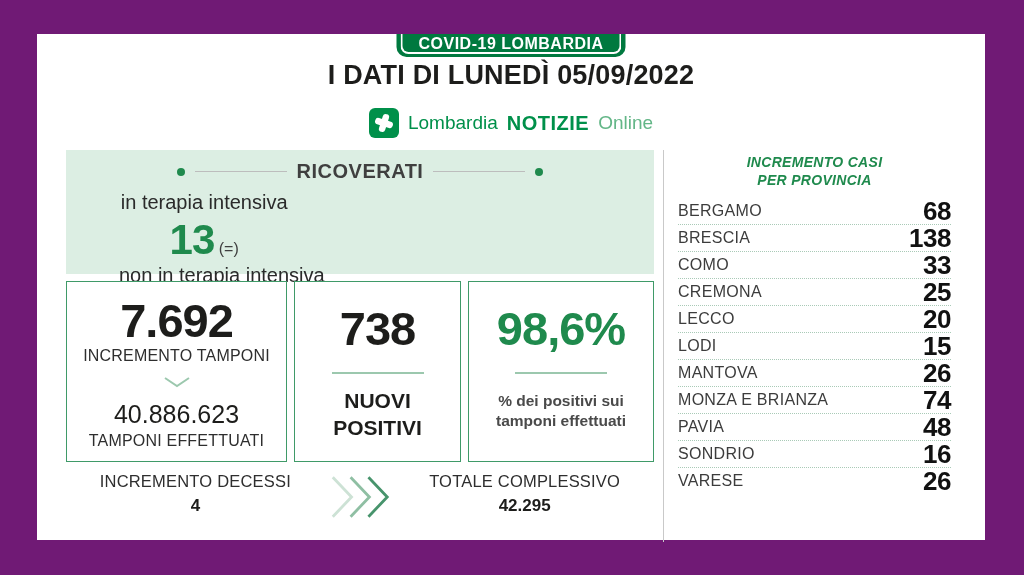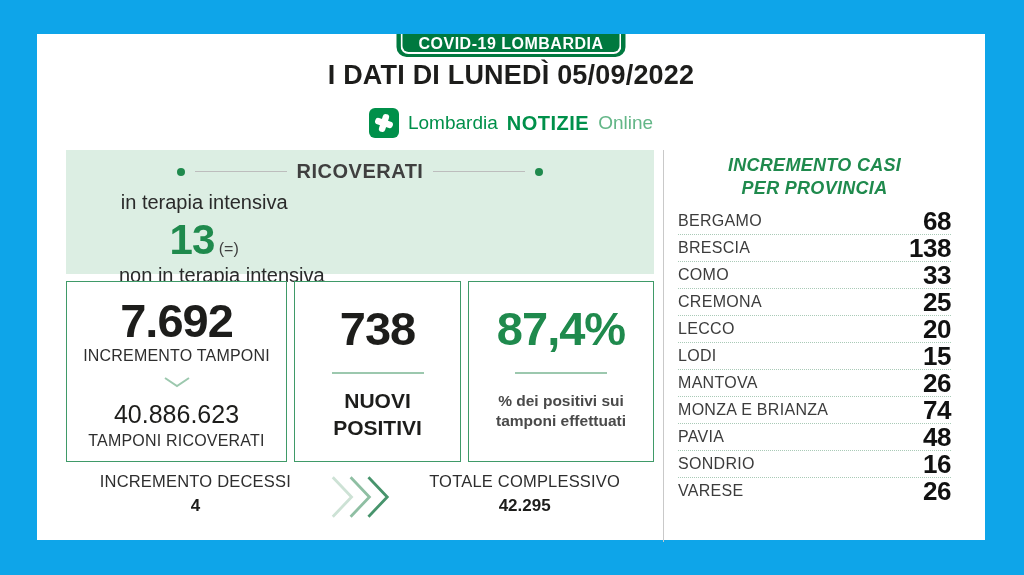--- a/index.html
+++ b/index.html
@@ -1,19 +1,19 @@
 <!DOCTYPE html>
 <html><head>
 <meta charset="utf-8">
 <style>
   * { margin:0; padding:0; box-sizing:border-box; }
   html,body { width:1024px; height:575px; overflow:hidden; }
   body { font-family:"Liberation Sans", sans-serif; }
 
-  .frame { position:relative; width:1024px; height:575px; background:#0ea5e9;padding-left:32px; }
+  .frame { position:relative; width:1024px; height:575px; background:#701a75;padding-left:32px; }
   .content { position:absolute; left:37px; top:34px; width:948px; height:506px; background:#ffffff; }
 
   
   .badge { position:absolute; top:0; left:50%; transform:translateX(-50%);
            background:#00793f; color:#fff; font-size:16px; font-weight:bold;
            letter-spacing:.5px; padding:1px 22px 4px; border-radius:0 0 10px 10px;
            overflow:hidden; white-space:nowrap; z-index:3; }
   .badge::after { content:""; position:absolute; left:4px; right:4px; top:-6px; bottom:3px;
                   border:2px solid #fff; border-top:none; border-radius:0 0 8px 8px; }
   .badge span { position:relative; z-index:1; }
@@ -67,21 +67,21 @@
   .box-strong.small { font-size:15.5px; color:#4a4a4a; width:160px; margin-top:17px; }
 
   
   .bottom-row { display:flex; align-items:flex-start; margin-top:10px; }
   .stat { width:44%; text-align:center; }
   .stat-label { font-size:16.5px; color:#2e2e2e; letter-spacing:.2px; }
   .stat-value { font-size:17px; font-weight:bold; color:#1d1d1b; margin-top:5px; }
   .chev-wrap { width:12%; display:flex; justify-content:center; padding-top:2px; }
 
   
-  .prov-title { text-align:center; font-size:18px; font-weight:bold; font-style:italic;
+  .prov-title { text-align:center; font-size:14px; font-weight:bold; font-style:italic;
                 color:#1f8a4d; line-height:1.25; letter-spacing:.3px; margin-bottom:9px; }
   .prow { border-bottom:1px dotted #a9cab7; padding:2px 0 2px; }
   .prow:last-child { border-bottom:none; }
   .pline { display:flex; justify-content:space-between; align-items:center; height:22px; }
   .pname { font-size:16px; color:#3c3c3c; letter-spacing:.3px; }
   .pval { font-size:26px; font-weight:bold; color:#111; line-height:20px; letter-spacing:-.5px; }
   .psub { display:flex; justify-content:space-between; align-items:center;
           padding-left:14px; height:19px; }
   .sname { font-size:12.5px; color:#4a4a4a; }
   .sval { font-size:16px; color:#333; }
@@ -146,31 +146,31 @@
         <div class="boxes">
           <div class="box box1">
             <div class="huge">7.692</div>
             <div class="box-label">INCREMENTO TAMPONI</div>
             <div class="chev-down">
               <svg width="30" height="12" viewBox="0 0 30 12">
                 <polyline points="3,2 15,10 27,2" fill="none" stroke="#9cc8ae" stroke-width="2"></polyline>
               </svg>
             </div>
             <div class="mid-num">40.886.623</div>
-            <div class="box-label">TAMPONI RICOVERATI</div>
+            <div class="box-label">TAMPONI EFFETTUATI</div>
           </div>
 
           <div class="box box2">
             <div class="huge">738</div>
             <div class="underline"></div>
             <div class="box-strong">NUOVI POSITIVI</div>
           </div>
 
           <div class="box box3">
-            <div class="huge green">87,4%</div>
+            <div class="huge green">98,6%</div>
             <div class="underline"></div>
             <div class="box-strong small">% dei positivi sui tamponi effettuati</div>
           </div>
         </div>
 
         <div class="bottom-row">
           <div class="stat">
             <div class="stat-label">INCREMENTO DECESSI</div>
             <div class="stat-value">4</div>
           </div>

